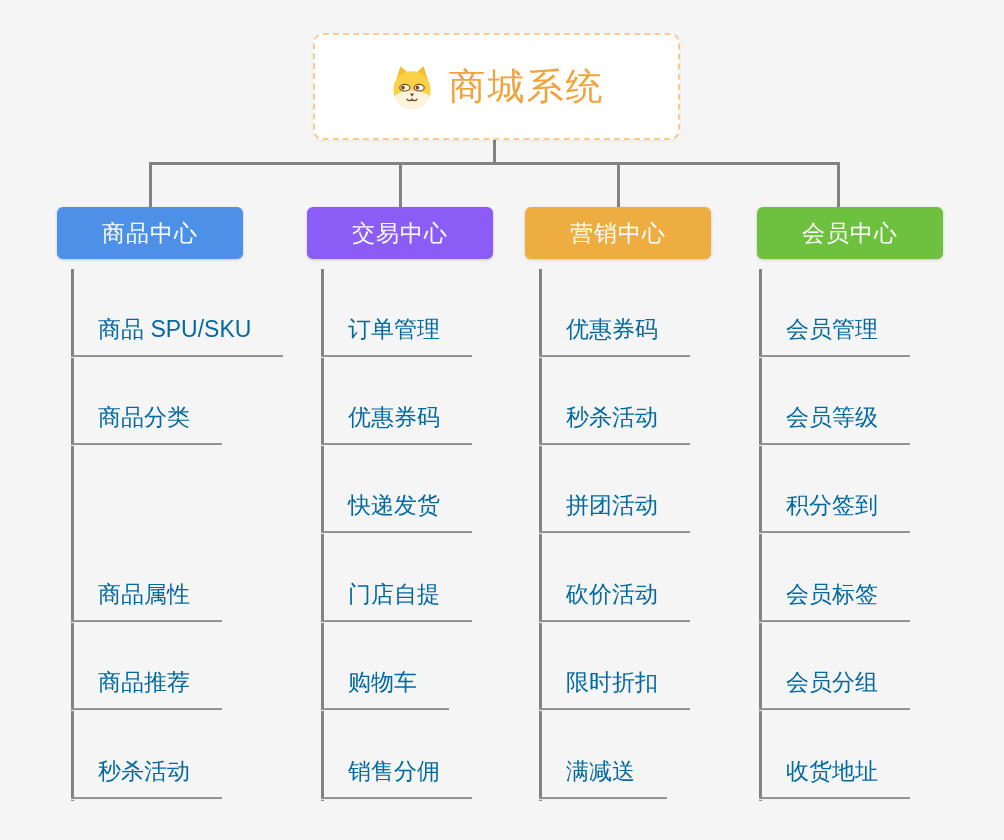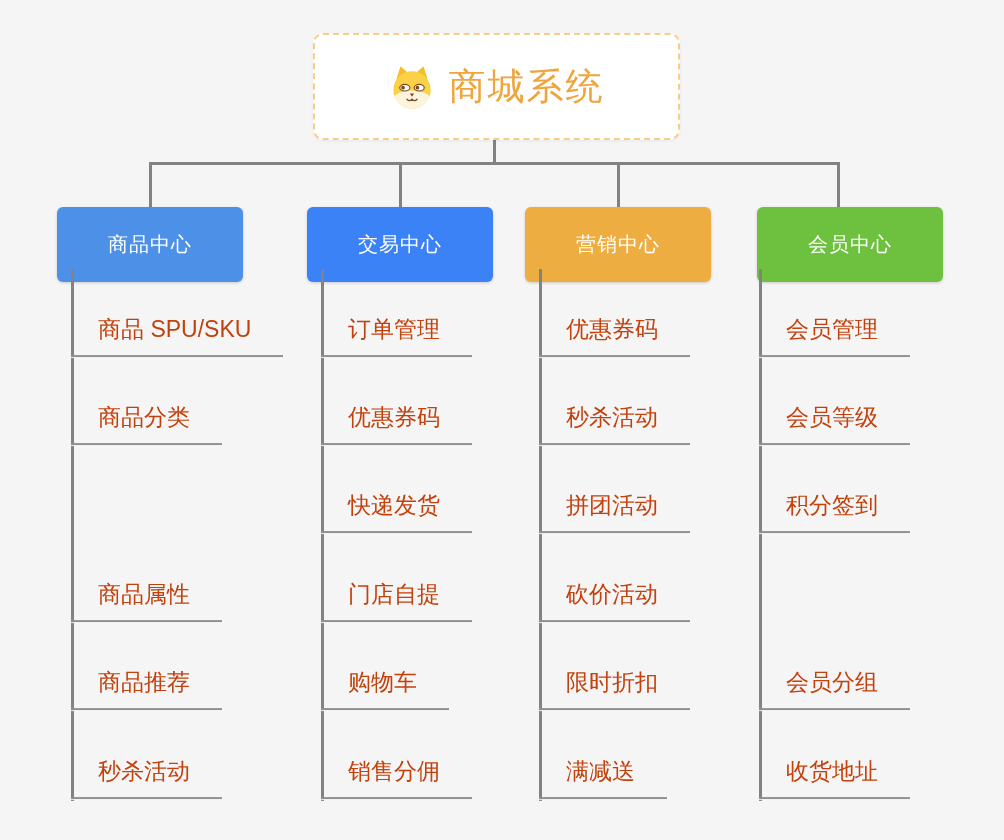--- a/index.html
+++ b/index.html
@@ -25,32 +25,32 @@
     display:flex;align-items:center;justify-content:center;gap:14px;
     box-shadow:0 1px 3px rgba(0,0,0,0.06);
   }
   .root-title{font-size:37px;letter-spacing:2px;font-weight:400;}
 
   
   .column{position:absolute;top:0;width:260px;height:840px;}
   .col0{left:57px}.col1{left:307px}.col2{left:525px}.col3{left:745px}
   .column .drop{position:absolute;left:92px;}
   .branch-box{
-    position:absolute;left:0;top:207px;width:186px;height:75px;
-    border-radius:6px;color:#FFFFFF;font-size:20px;letter-spacing:1px;
+    position:absolute;left:0;top:207px;width:186px;height:52px;
+    border-radius:6px;color:#FFFFFF;font-size:23px;letter-spacing:1px;
     display:flex;align-items:center;justify-content:center;
     box-shadow:0 1px 3px rgba(0,0,0,0.18);
   }
   .spine{position:absolute;left:14px;top:269px;width:3px;height:532px;background:#828282;}
   .item{
     position:absolute;left:14px;transform:translateY(-100%);
     padding:0 32px 10px 27px;
     border-bottom:2px solid #8F8F8F;
     box-shadow:0 1px 0 rgba(255,255,255,0.85);
-    font-size:23px;color:#c2410c;white-space:nowrap;line-height:1.3;
+    font-size:23px;color:#0369a1;white-space:nowrap;line-height:1.3;
   }
   .r0{top:357px}.r1{top:445px}.r2{top:533px}.r3{top:622px}.r4{top:710px}.r5{top:799px}
 </style>
 </head>
 <body style="background: rgb(245, 245, 245);">
 
 <div class="canvas">
 
   <div class="line riser"></div>
   <div class="line bus"></div>
@@ -84,21 +84,21 @@
     <div class="spine"></div>
     <div class="item r0">商品 SPU/SKU</div>
     <div class="item r1">商品分类</div>
     <div class="item r3">商品属性</div>
     <div class="item r4">商品推荐</div>
     <div class="item r5">秒杀活动</div>
   </div>
 
   <div class="column col1">
     <div class="line drop"></div>
-    <div class="branch-box" style="background: #3b82f6;">交易中心</div>
+    <div class="branch-box" style="background: #8b5cf6;">交易中心</div>
     <div class="spine"></div>
     <div class="item r0">订单管理</div>
     <div class="item r1">优惠券码</div>
     <div class="item r2">快递发货</div>
     <div class="item r3">门店自提</div>
     <div class="item r4">购物车</div>
     <div class="item r5">销售分佣</div>
   </div>
 
   <div class="column col2">
@@ -113,17 +113,18 @@
     <div class="item r5">满减送</div>
   </div>
 
   <div class="column col3">
     <div class="line drop"></div>
     <div class="branch-box" style="background: rgb(110, 193, 63); margin-left: 12px;">会员中心</div>
     <div class="spine"></div>
     <div class="item r1">会员等级</div>
     <div class="item r0">会员管理</div>
     <div class="item r2">积分签到</div>
+    <div class="item r3">会员标签</div>
     <div class="item r4">会员分组</div>
     <div class="item r5">收货地址</div>
   </div>
 
 </div>
 
 </body></html>

